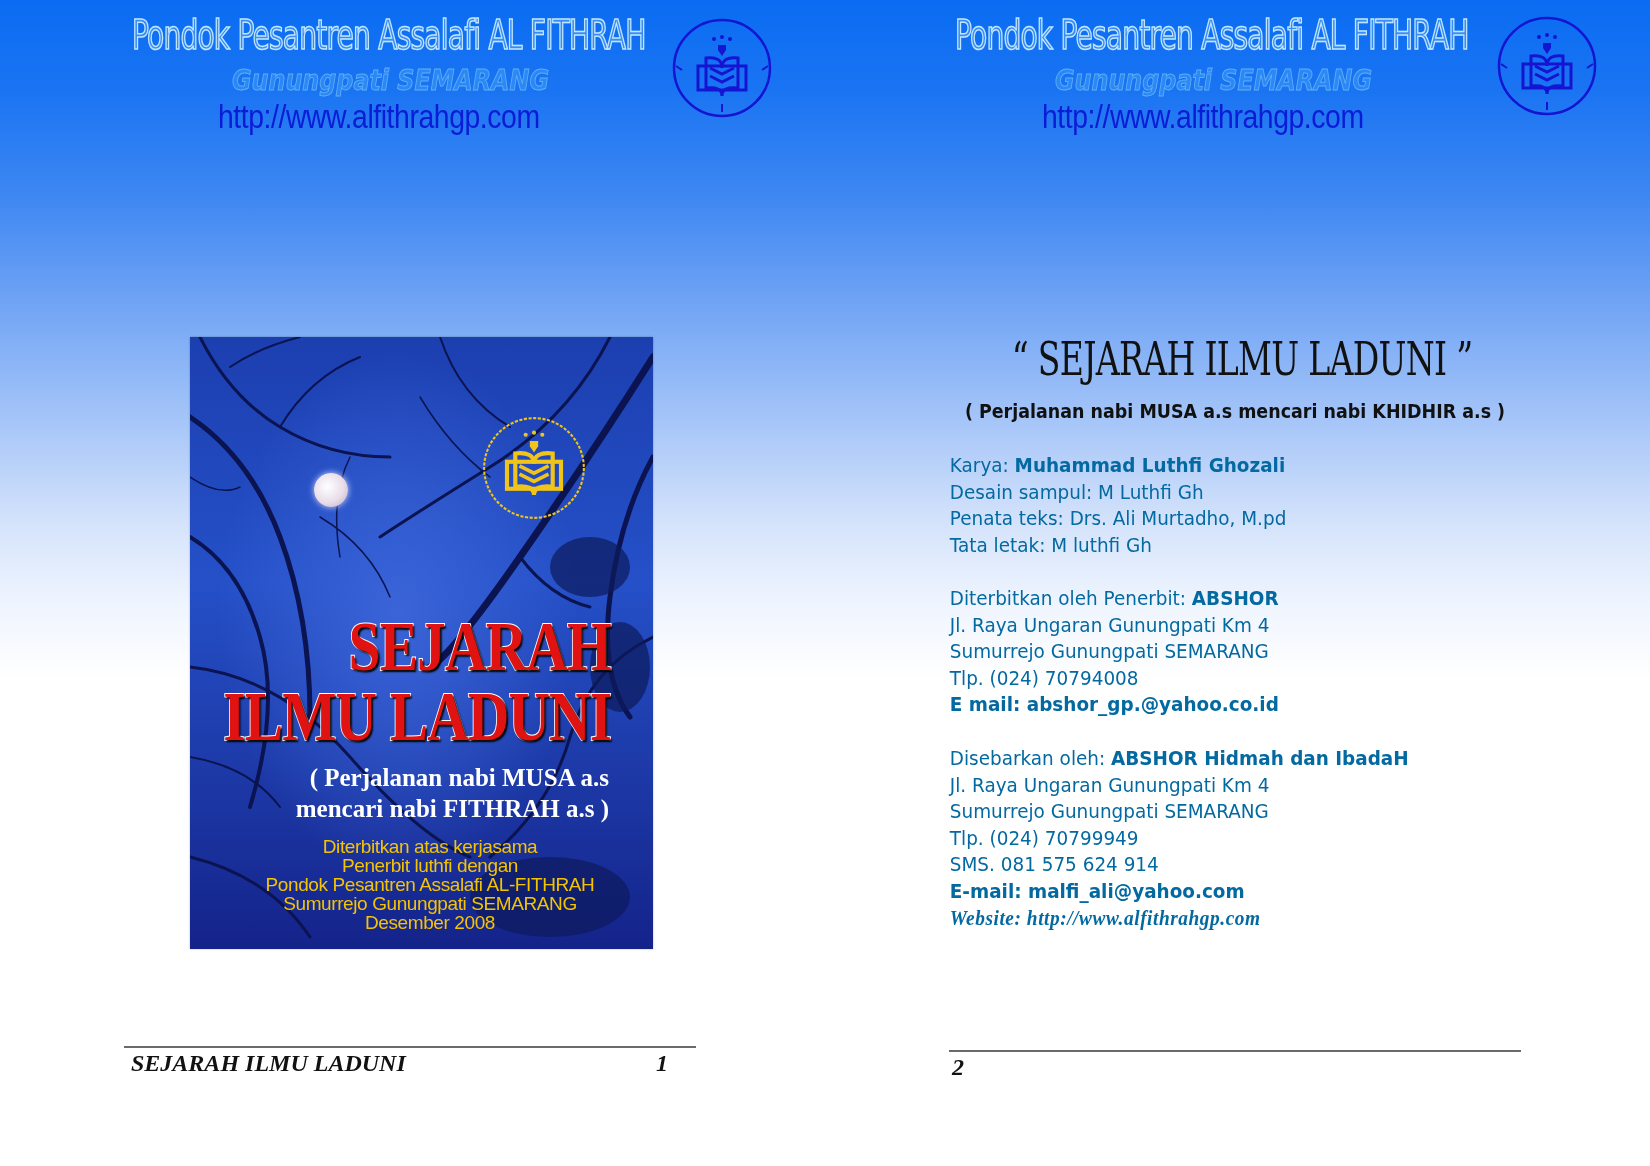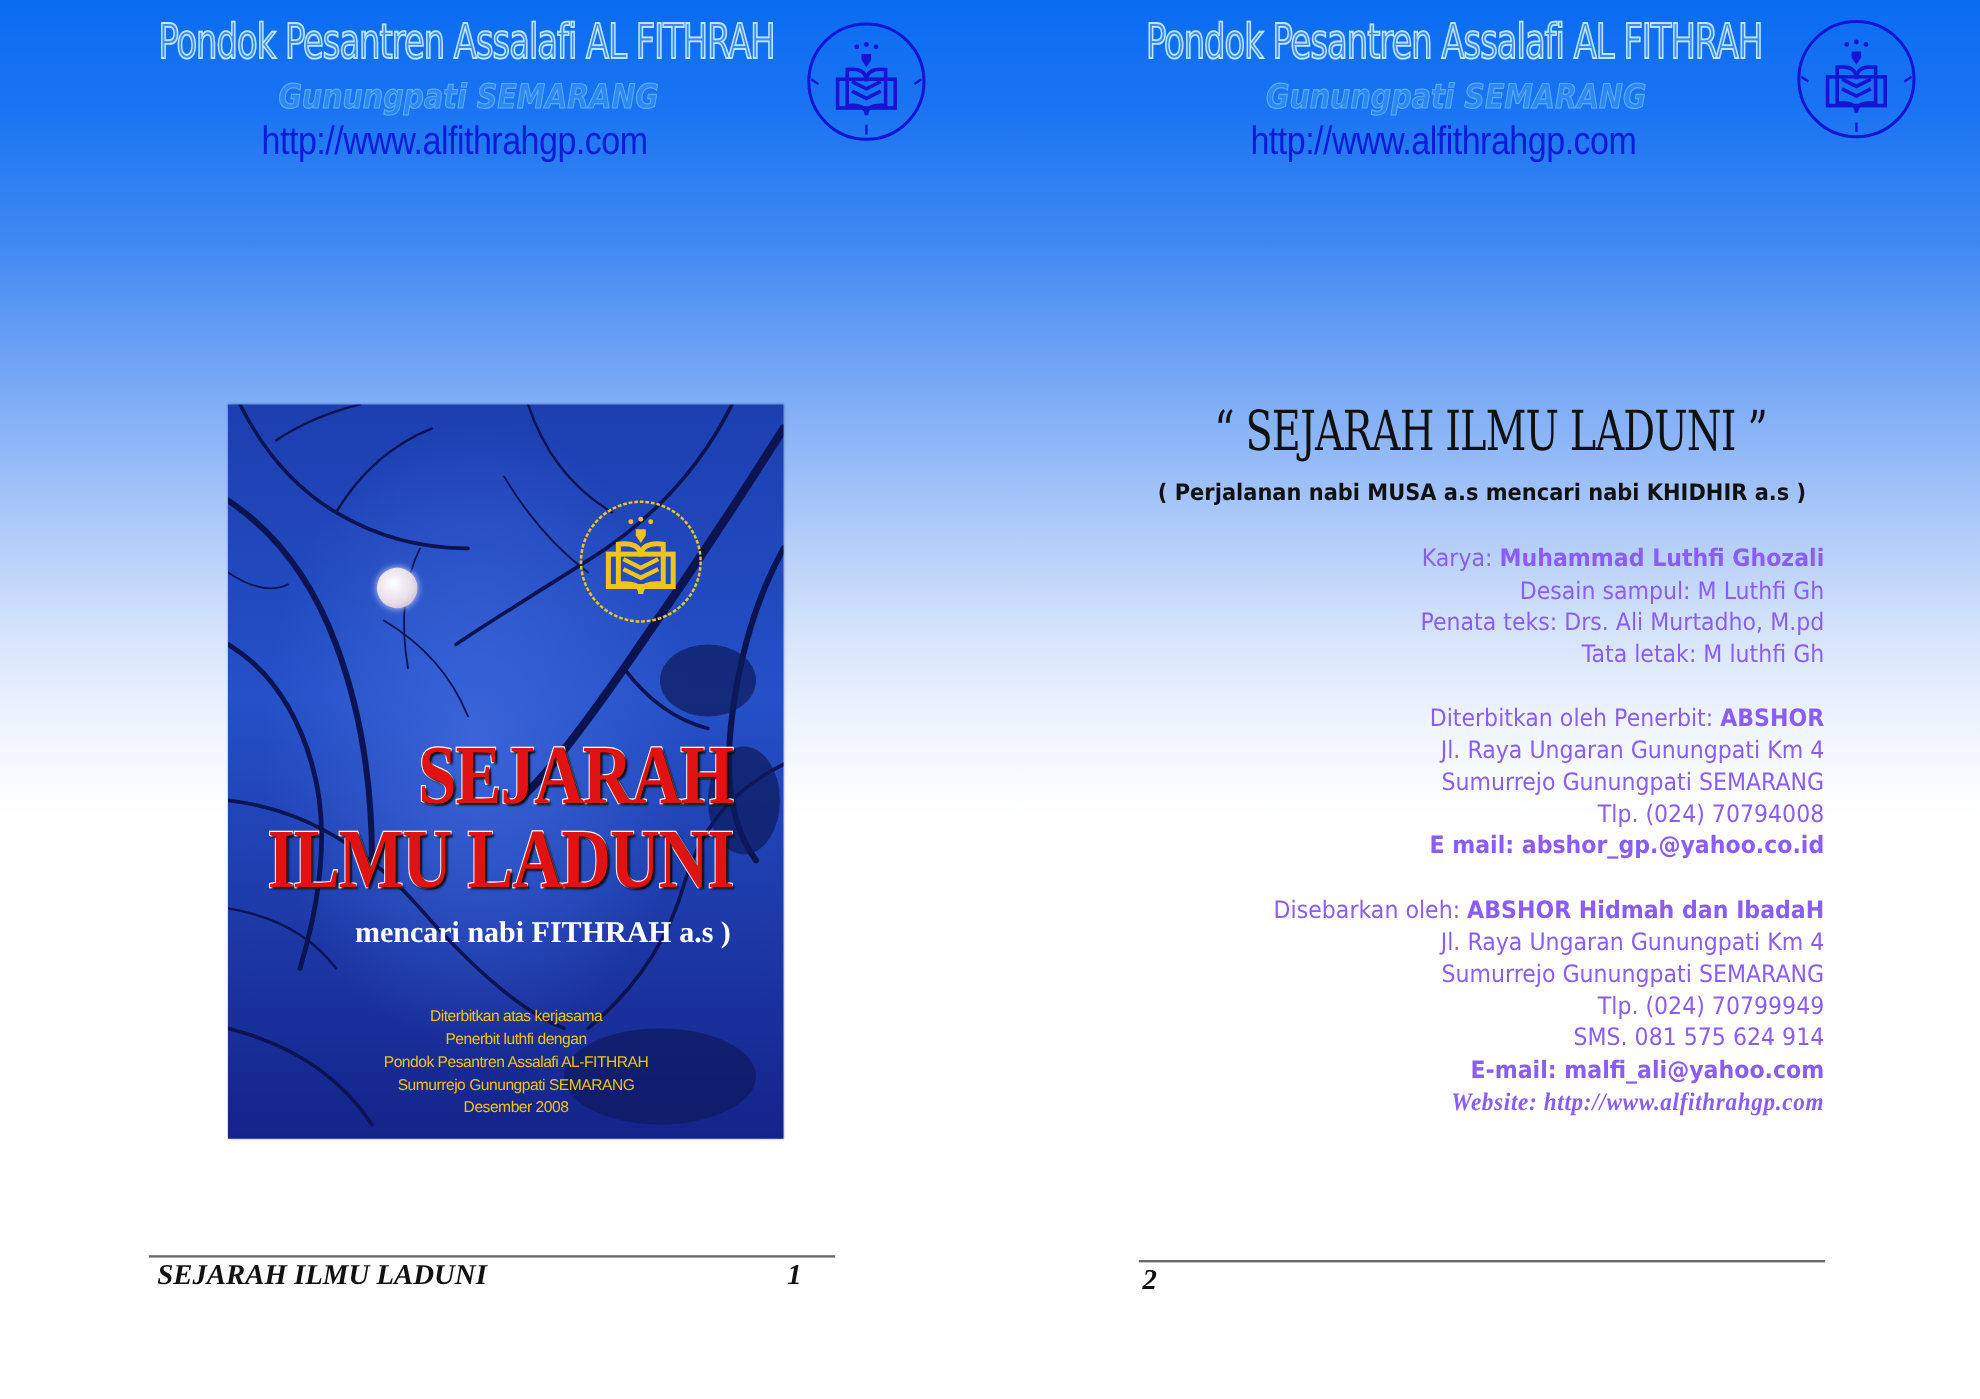--- a/index.html
+++ b/index.html
@@ -60,21 +60,21 @@
   }
   .cover-title.l1 { top: 270px; font-size: 70px; }
   .cover-title.l2 { top: 340px; font-size: 70px; }
   .cover-subtitle {
     position: absolute; right: 44px; font-family: "Liberation Serif", serif; font-weight: bold;
     color: #ffffff; font-size: 25px; white-space: nowrap; text-align: right;
     line-height: 31px; top: 425px;
   }
   .cover-credits {
     position: absolute; left: 40px; width: 400px; top: 500px; text-align: center;
-    font-family: "Liberation Sans", sans-serif; color: #f5c400; font-size: 13px; line-height: 19px;
+    font-family: "Liberation Sans", sans-serif; color: #f5c400; font-size: 19px; line-height: 19px;
     letter-spacing: -0.4px;
   }
 
   .footer-line { position: absolute; height: 1.5px; background: #6a6a6a; }
   .footer-text {
     position: absolute; font-family: "Liberation Serif", serif; font-weight: bold; font-style: italic;
     font-size: 24px; color: #111; white-space: nowrap;
   }
 
   .p2-content {
@@ -84,22 +84,22 @@
     position: absolute; top: 332px; left: 0; width: 100%; text-align: center;
     font-family: "DejaVu Serif", serif; font-size: 46px; color: #111; white-space: nowrap;
     transform: scaleX(0.72); letter-spacing: -1px;
   }
   .book-sub {
     position: absolute; top: 400px; left: 0; width: 100%; text-align: center;
     font-family: "DejaVu Sans", sans-serif; font-weight: bold; font-size: 19px; color: #111;
     white-space: nowrap; transform: scaleX(0.92);
   }
   .info-block {
-    position: absolute; left: 0; width: 100%; text-align: right;
-    font-family: "DejaVu Sans", sans-serif; font-size: 20px; line-height: 26.6px; color: #8b5cf6;
+    position: absolute; left: 0; width: 100%; text-align: left;
+    font-family: "DejaVu Sans", sans-serif; font-size: 20px; line-height: 26.6px; color: #0369a1;
   }
   .info-block .ln { white-space: nowrap; transform: scaleX(0.92); display: block; }
   .info-block b { font-weight: bold; }
   .info-block .serif-ital { font-family: "Liberation Serif", serif; font-style: italic; font-weight: bold; font-size: 21px; letter-spacing: 0.6px; }
 </style>
 </head>
 <body>
 
 <div class="page left">
   <div class="hdr-title" style="left:132px; top:12px;">Pondok Pesantren Assalafi  AL FITHRAH</div>
@@ -154,20 +154,21 @@
         <circle cx="52" cy="18" r="2" fill="#f0c419"></circle>
         <circle cx="60" cy="20" r="2" fill="#f0c419"></circle>
       <path d="M48 26 h8 v5 l-4 6 l-4 -6 z" fill="#f0c419"></path>
       <rect x="26" y="46" width="52" height="26" fill="none" stroke="#f0c419" stroke-width="4"></rect>
       <path d="M34 38 q18 -2 18 10 q0 -12 18 -10 v32 q-18 -2 -18 8 q0 -10 -18 -8 z" fill="none" stroke="#f0c419" stroke-width="4"></path>
       <path d="M38 50 l14 7 l14 -7 M38 58 l14 7 l14 -7" fill="none" stroke="#f0c419" stroke-width="3.5"></path>
     </svg>
     <div class="cover-title l1">SEJARAH</div>
     <div class="cover-title l2">ILMU LADUNI</div>
     <div class="cover-subtitle">
+      <div>( Perjalanan nabi MUSA a.s</div>
       <div>mencari nabi FITHRAH a.s )</div>
     </div>
     <div class="cover-credits">
       <div>Diterbitkan atas kerjasama</div>
       <div>Penerbit luthfi dengan</div>
       <div>Pondok Pesantren Assalafi AL-FITHRAH</div>
       <div>Sumurrejo Gunungpati SEMARANG</div>
       <div>Desember 2008</div>
     </div>
   </div>

